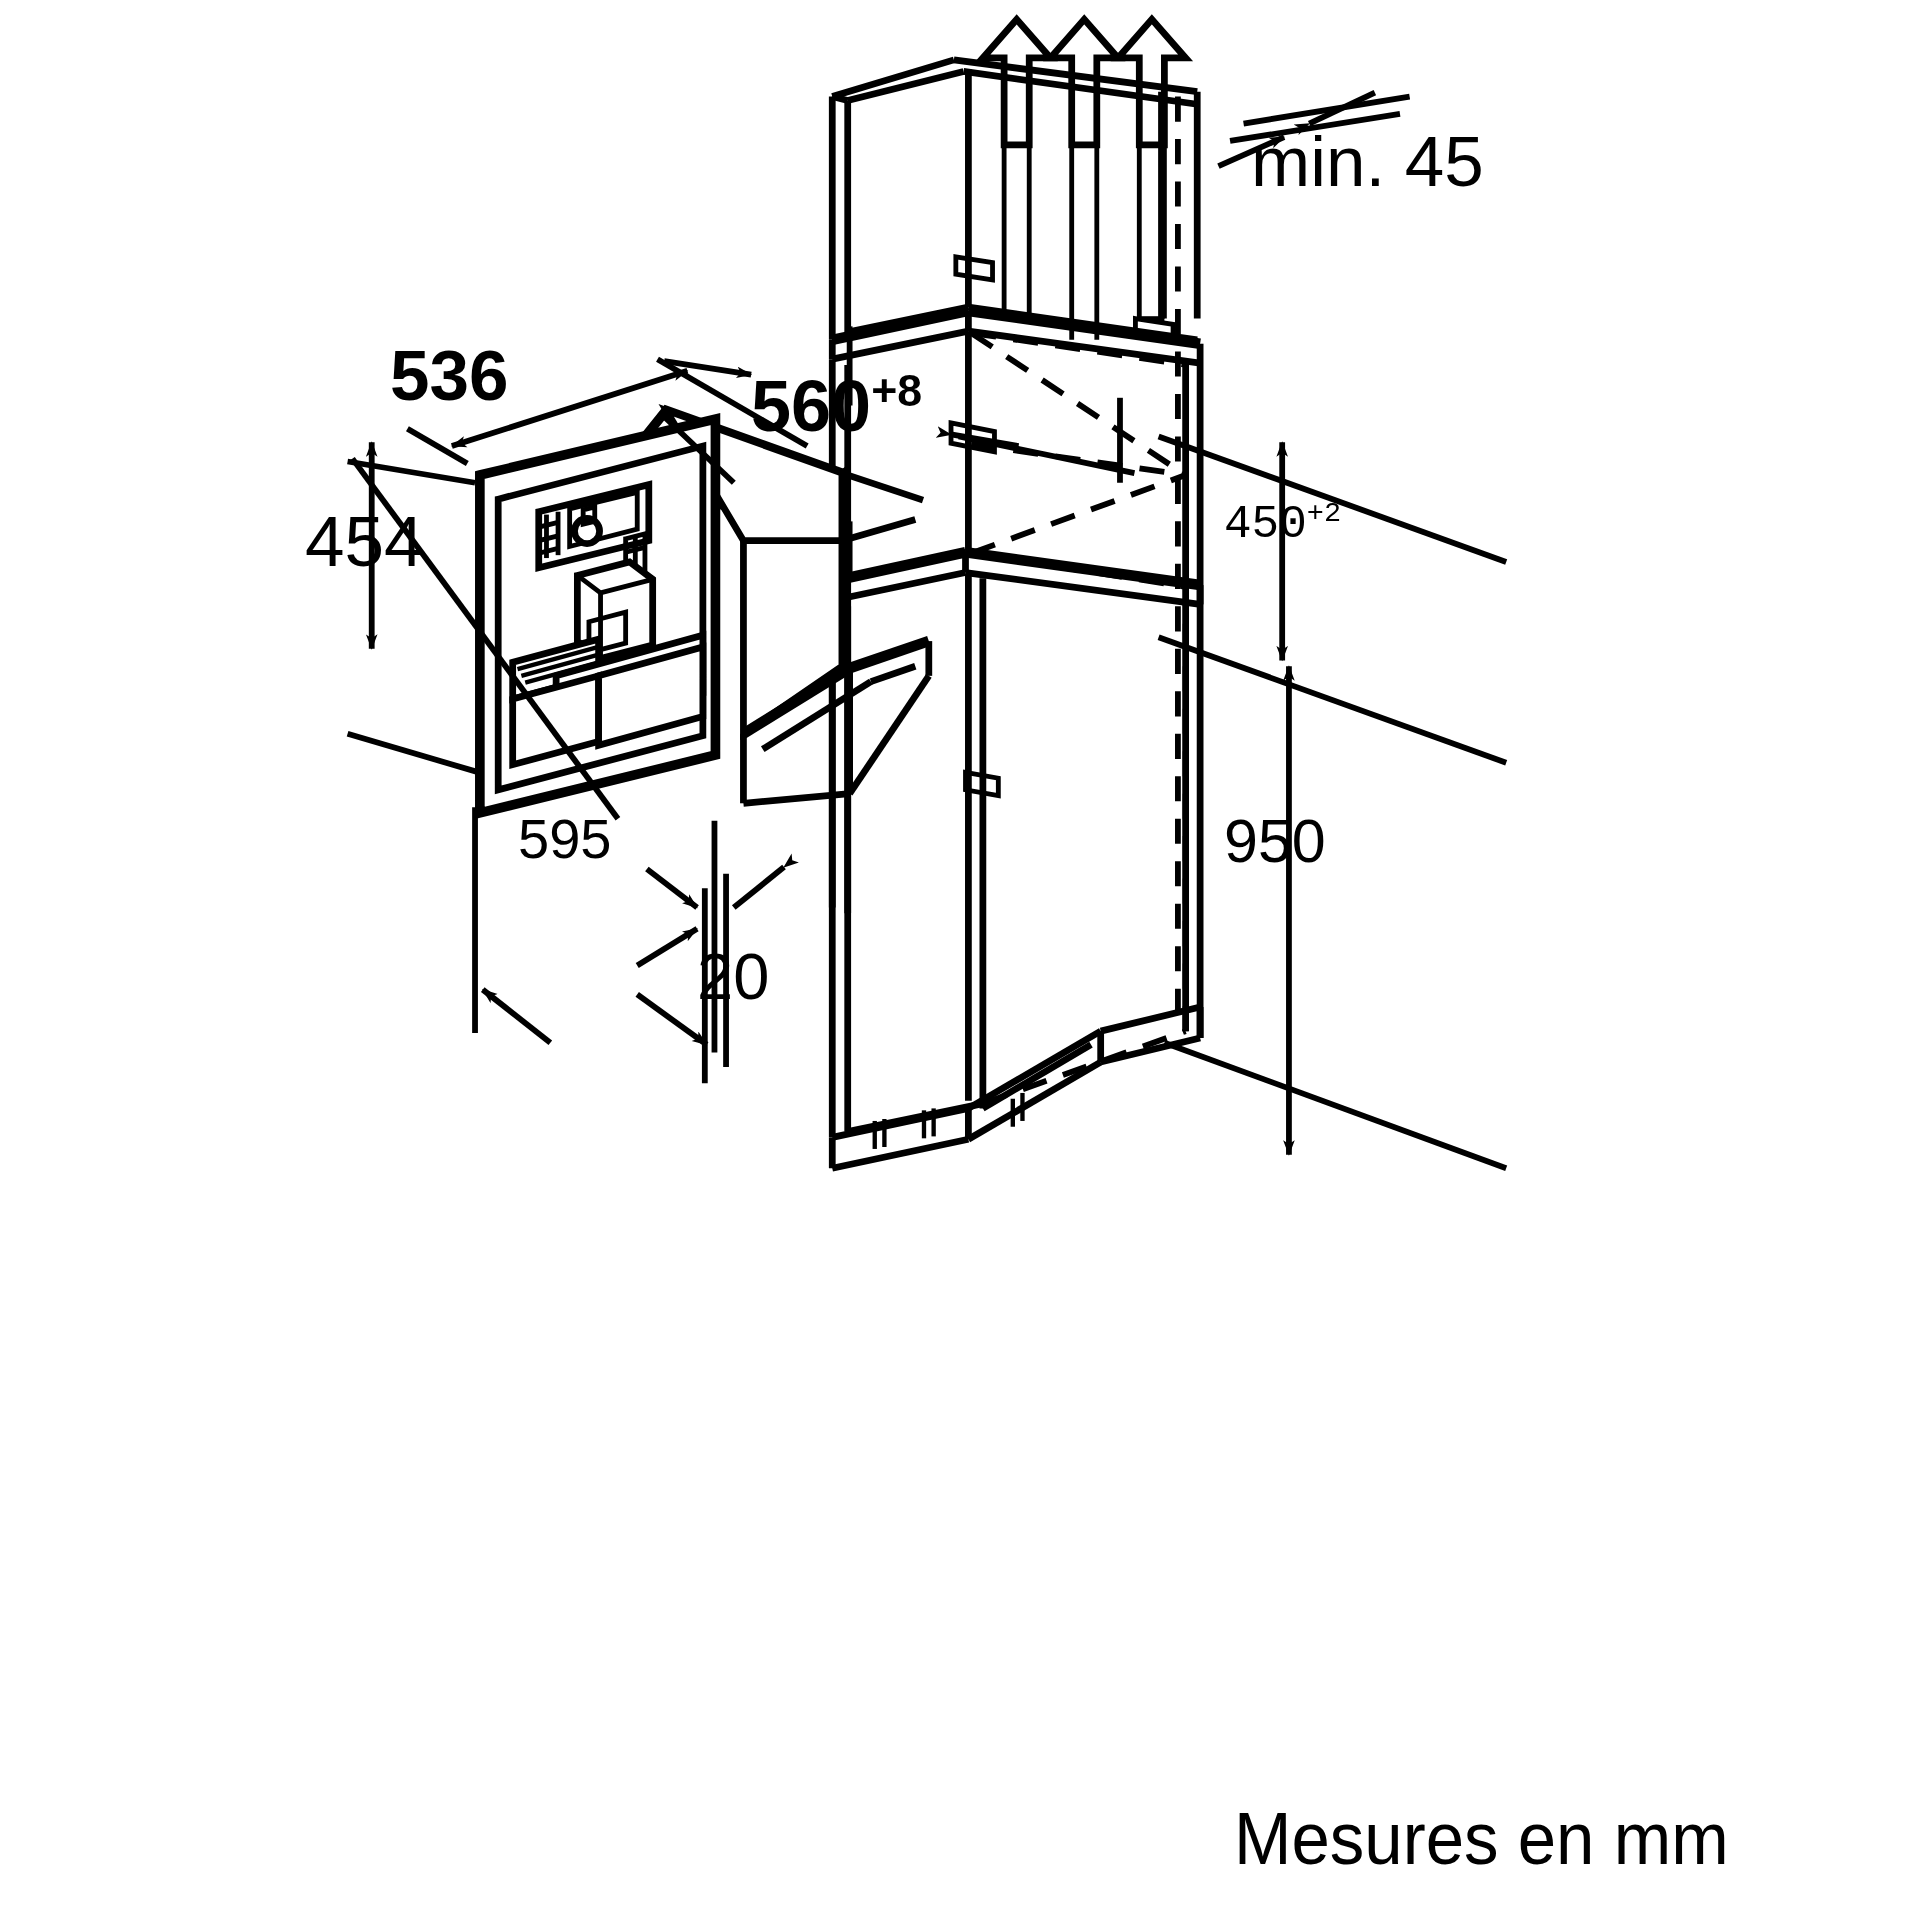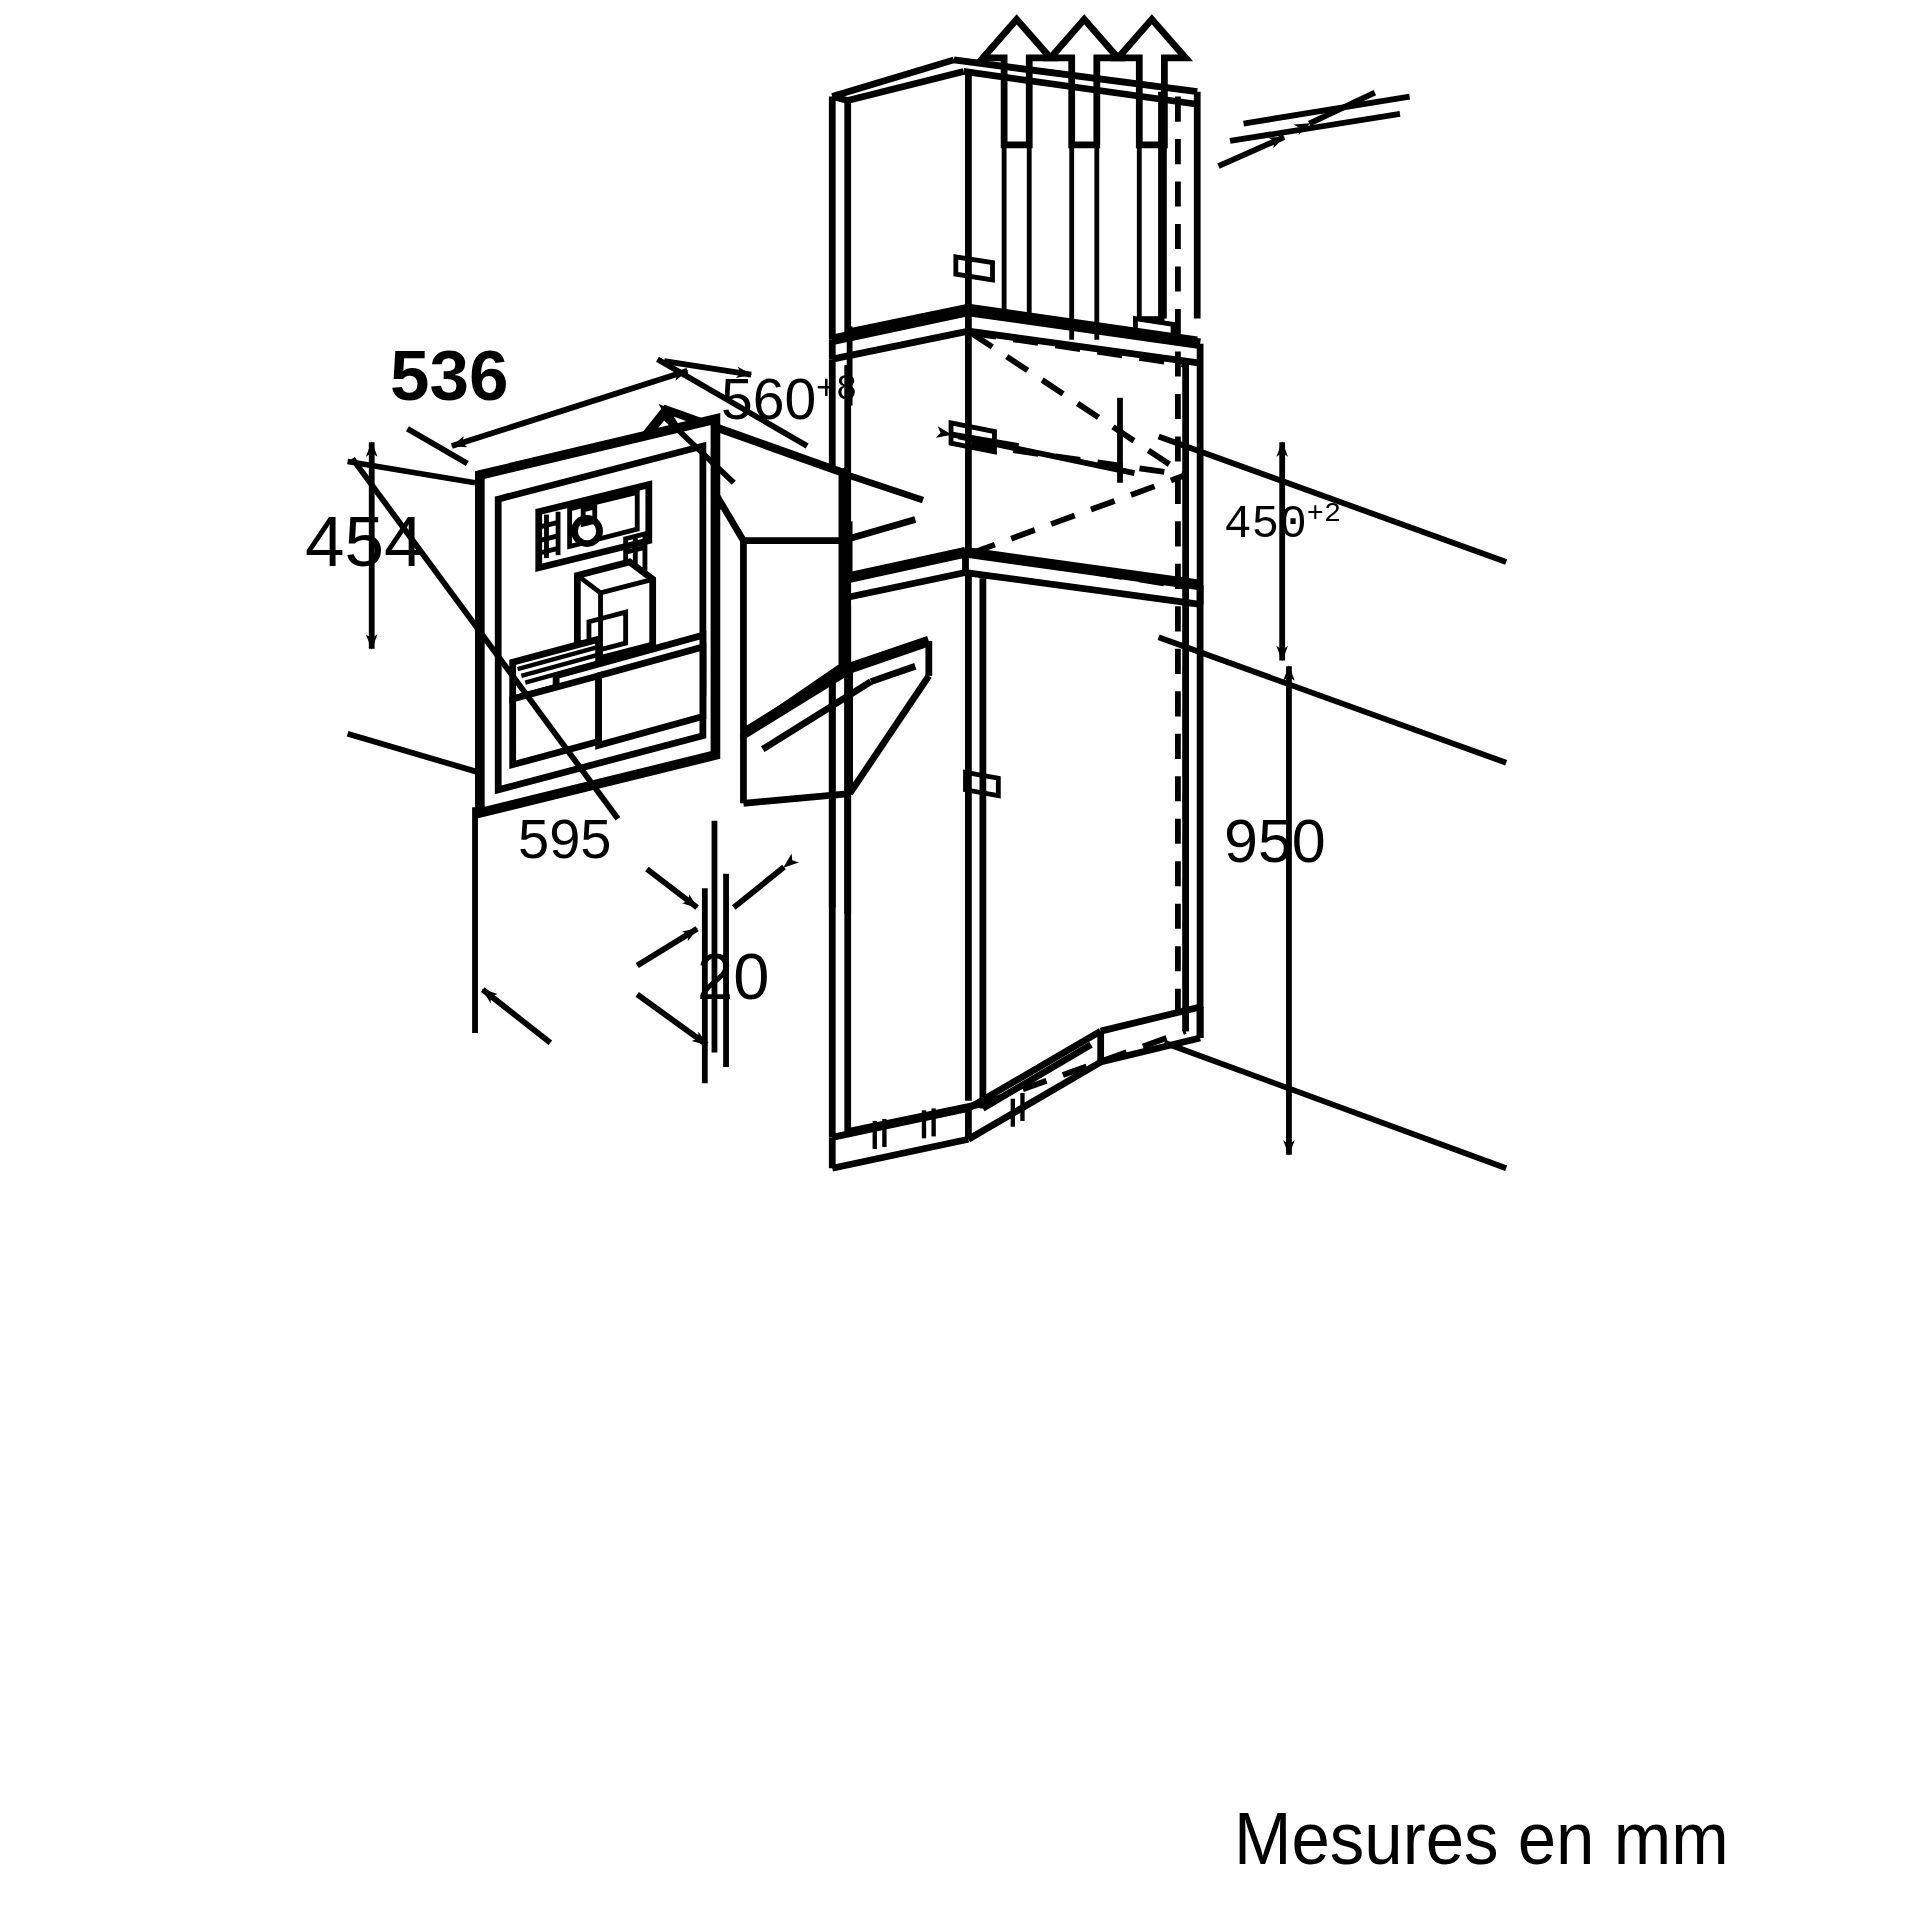--- a/index.html
+++ b/index.html
@@ -313,22 +313,23 @@
 
       <path class="dim" d="M1206,1080 L1560,1210"></path>
       <path class="dim" marker-start="url(#arrowFullRev)" marker-end="url(#arrowFull)" d="M1335,690 L1335,1196"></path>
     </g>
   </svg>
 
   <div class="dimtext" style="left:390px; top:340px; font-size:71px;font-weight:bold;">536</div>
 
   <div class="dimtext" style="left:305px; top:506px; font-size:71px;">454</div>
 
-  <div class="dimtext" style="left:721px; top:369px; font-size:57px;"><span>560</span><span class="sup">+8</span></div>
-
+  <div class="dimtext" style="left:751px; top:369px; font-size:72px;font-weight:bold;"><span>560</span><span class="sup">+8</span></div>
+
+  <div class="dimtext" style="left:1251px; top:126px; font-size:71px;">min. 45</div>
 
   <div class="dimtext" style="left:1224px; top:500px; font-size:46px;font-family:Liberation Mono, monospace;"><span>450</span><span class="sup">+2</span></div>
 
   <div class="dimtext" style="left:1224px; top:811px; font-size:61px;">950</div>
 
   <div class="dimtext" style="left:518px; top:811px; font-size:56px;">595</div>
 
   <div class="dimtext" style="left:697px; top:944px; font-size:65px;">20</div>
 
 

